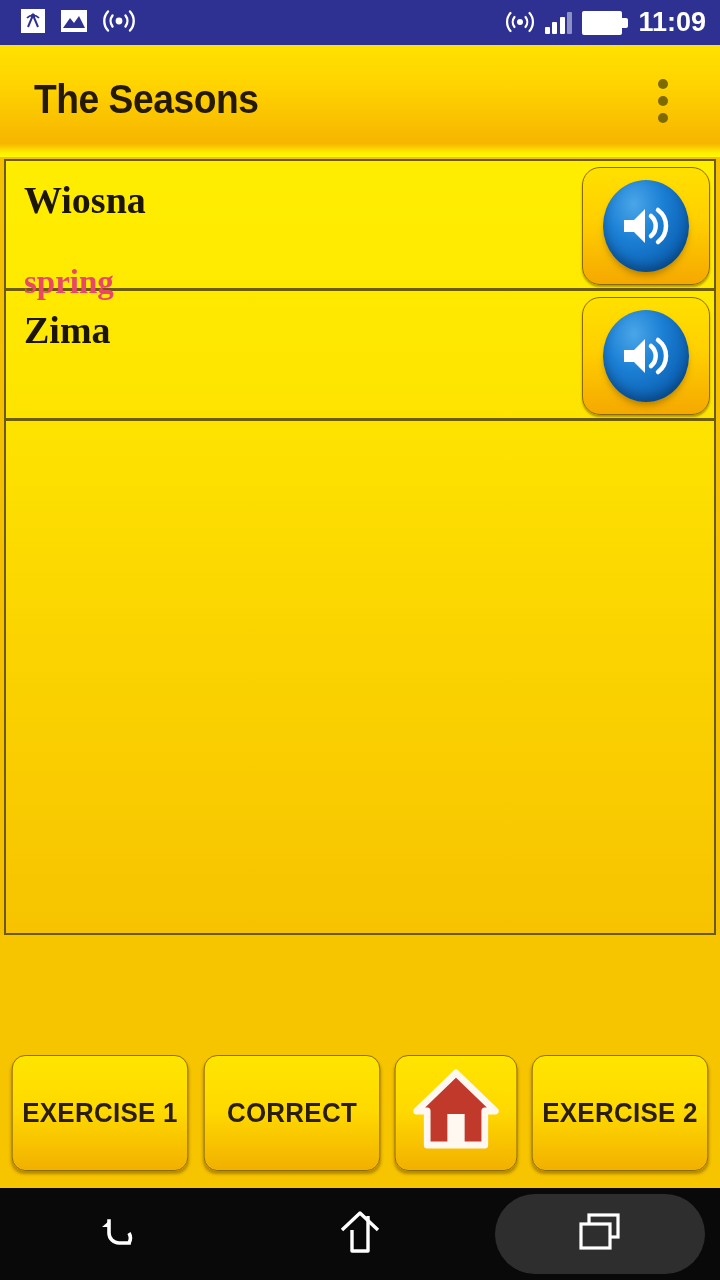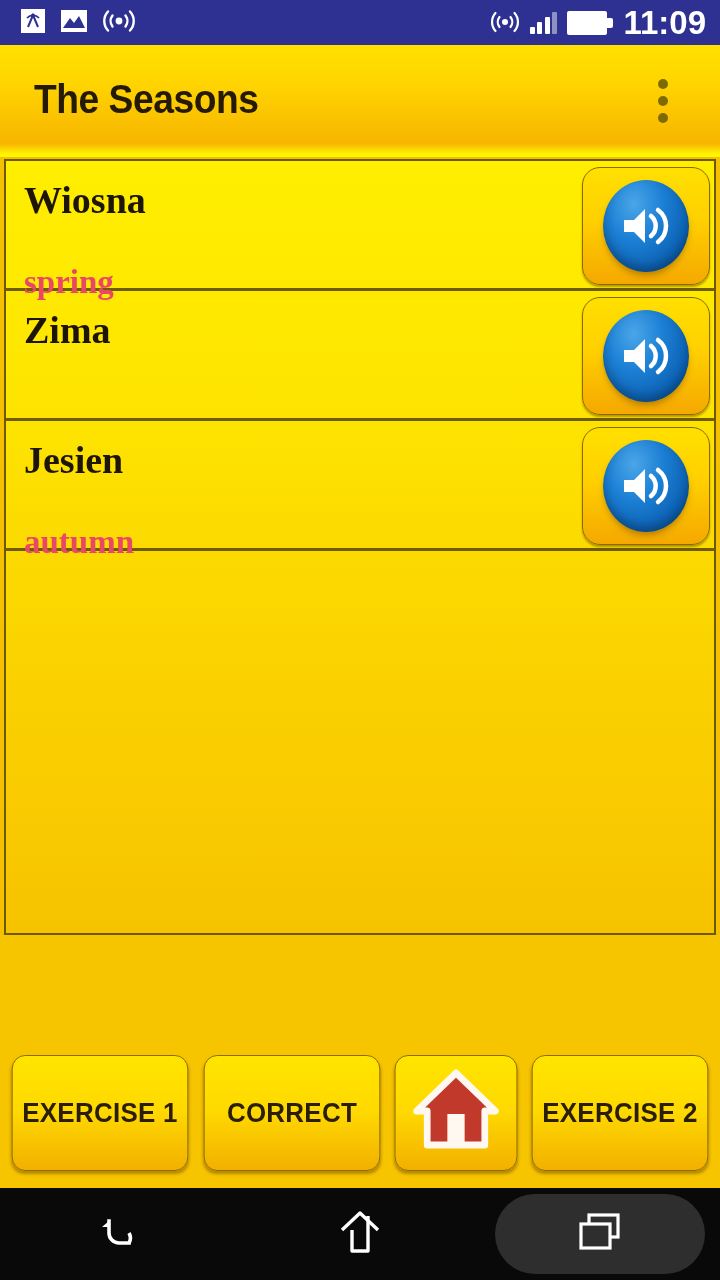--- a/index.html
+++ b/index.html
@@ -21,21 +21,21 @@
     height:45px; flex:0 0 45px;
     background:#2E3192;
     display:flex; align-items:center;
     padding:0 14px 0 20px;
     position:relative;
   }
   .status-left { display:flex; align-items:center; gap:14px; }
   .status-right { margin-left:auto; display:flex; align-items:center; gap:10px; }
   .sb-ico { display:block; }
   .clock {
-    color:#fff; font-size:33px; font-weight:bold;
+    color:#fff; font-size:27px; font-weight:bold;
     letter-spacing:0px; margin-left:6px;
     font-family:"Liberation Sans", sans-serif;
   }
   .sigbars { display:flex; align-items:flex-end; gap:2.5px; height:22px; }
   .sigbars i { display:block; width:5px; background:#fff; border-radius:1px; }
   .sigbars i:nth-child(1){ height:7px; }
   .sigbars i:nth-child(2){ height:12px; }
   .sigbars i:nth-child(3){ height:17px; }
   .sigbars i:nth-child(4){ height:22px; background:#8e91c4; }
   .battery {
@@ -239,33 +239,20 @@
         <div class="speaker-sphere">
           <svg width="56" height="50" viewBox="0 0 56 50">
             <path d="M6 19 L16 19 L27 8 L27 42 L16 31 L6 31 Z" fill="#ffffff"></path>
             <path d="M33 15 A13 13 0 0 1 33 35" fill="none" stroke="#fff" stroke-width="4.5" stroke-linecap="round"></path>
             <path d="M40 9 A20 20 0 0 1 40 41" fill="none" stroke="#fff" stroke-width="4.5" stroke-linecap="round"></path>
           </svg>
         </div>
       </div>
     </div>
 
-    <div class="row">
-      <div class="word">Jesien</div>
-      <div class="translation">autumn</div>
-      <div class="speaker-btn">
-        <div class="speaker-sphere">
-          <svg width="56" height="50" viewBox="0 0 56 50">
-            <path d="M6 19 L16 19 L27 8 L27 42 L16 31 L6 31 Z" fill="#ffffff"></path>
-            <path d="M33 15 A13 13 0 0 1 33 35" fill="none" stroke="#fff" stroke-width="4.5" stroke-linecap="round"></path>
-            <path d="M40 9 A20 20 0 0 1 40 41" fill="none" stroke="#fff" stroke-width="4.5" stroke-linecap="round"></path>
-          </svg>
-        </div>
-      </div>
-    </div>
 
 
     <div class="row blank"></div>
   </div>
 
   <div class="filler"></div>
 
   <div class="btnbar">
     <div class="btn">EXERCISE 1</div>
     <div class="btn">CORRECT</div>

